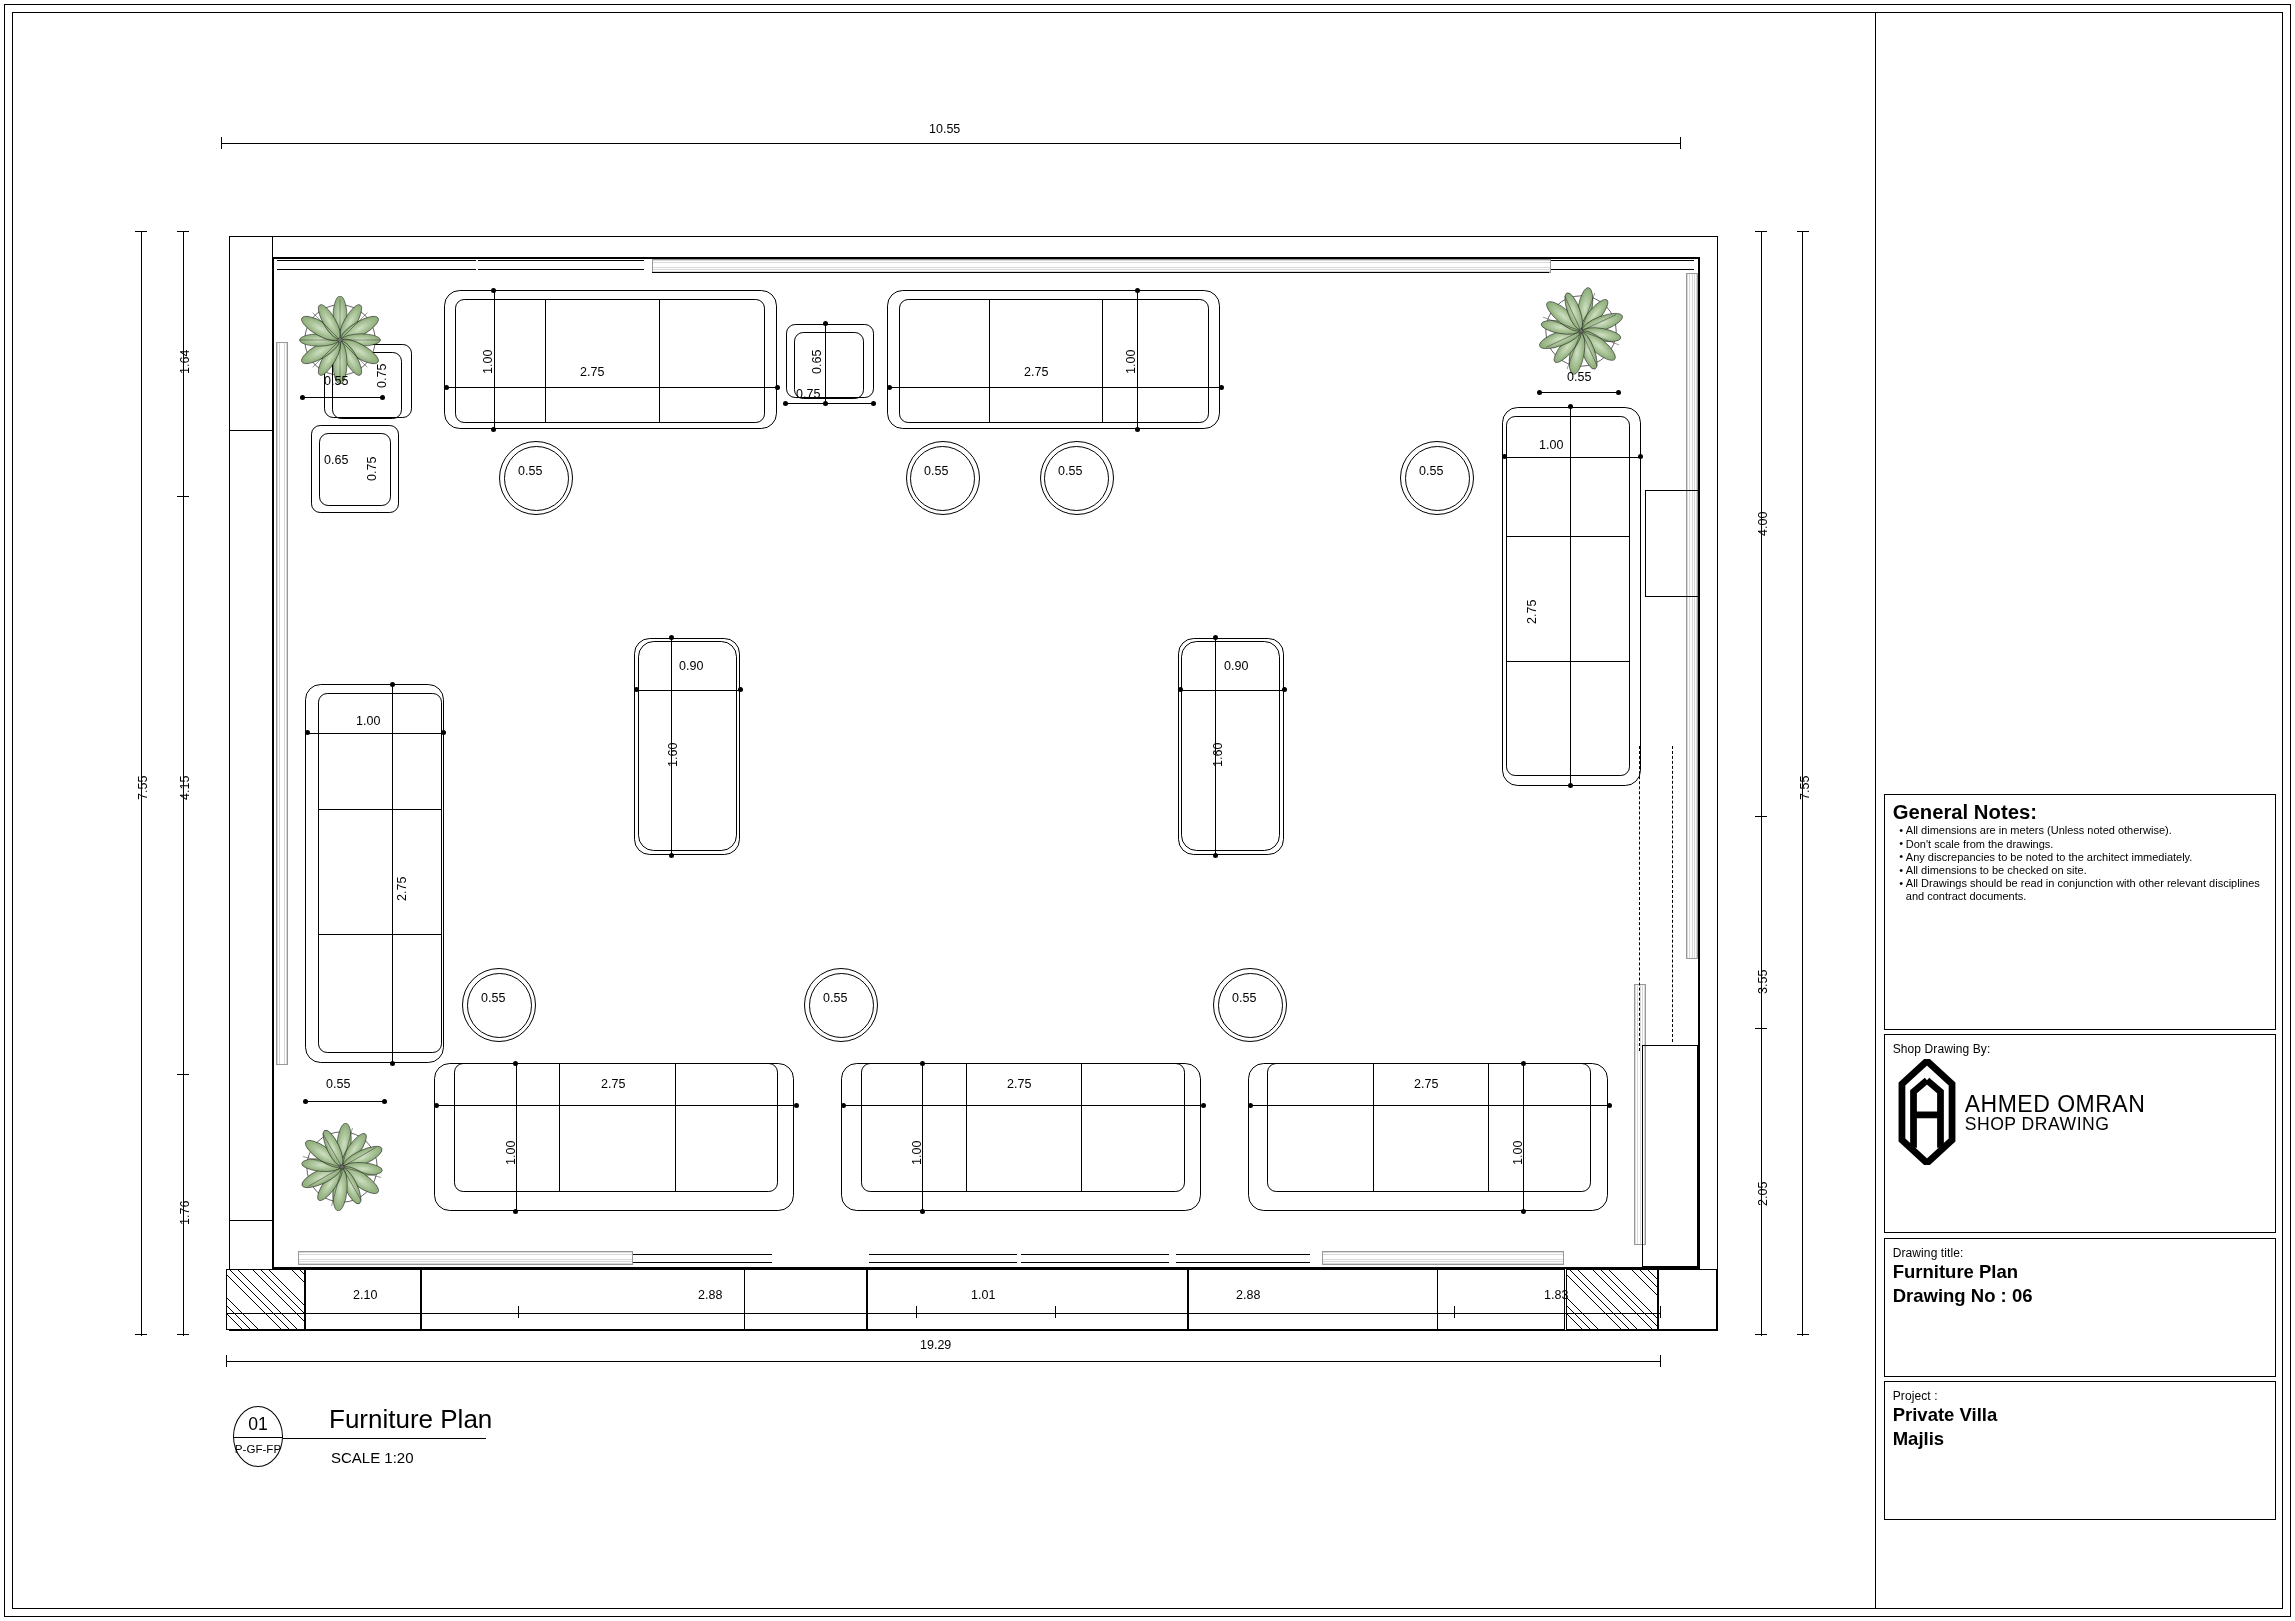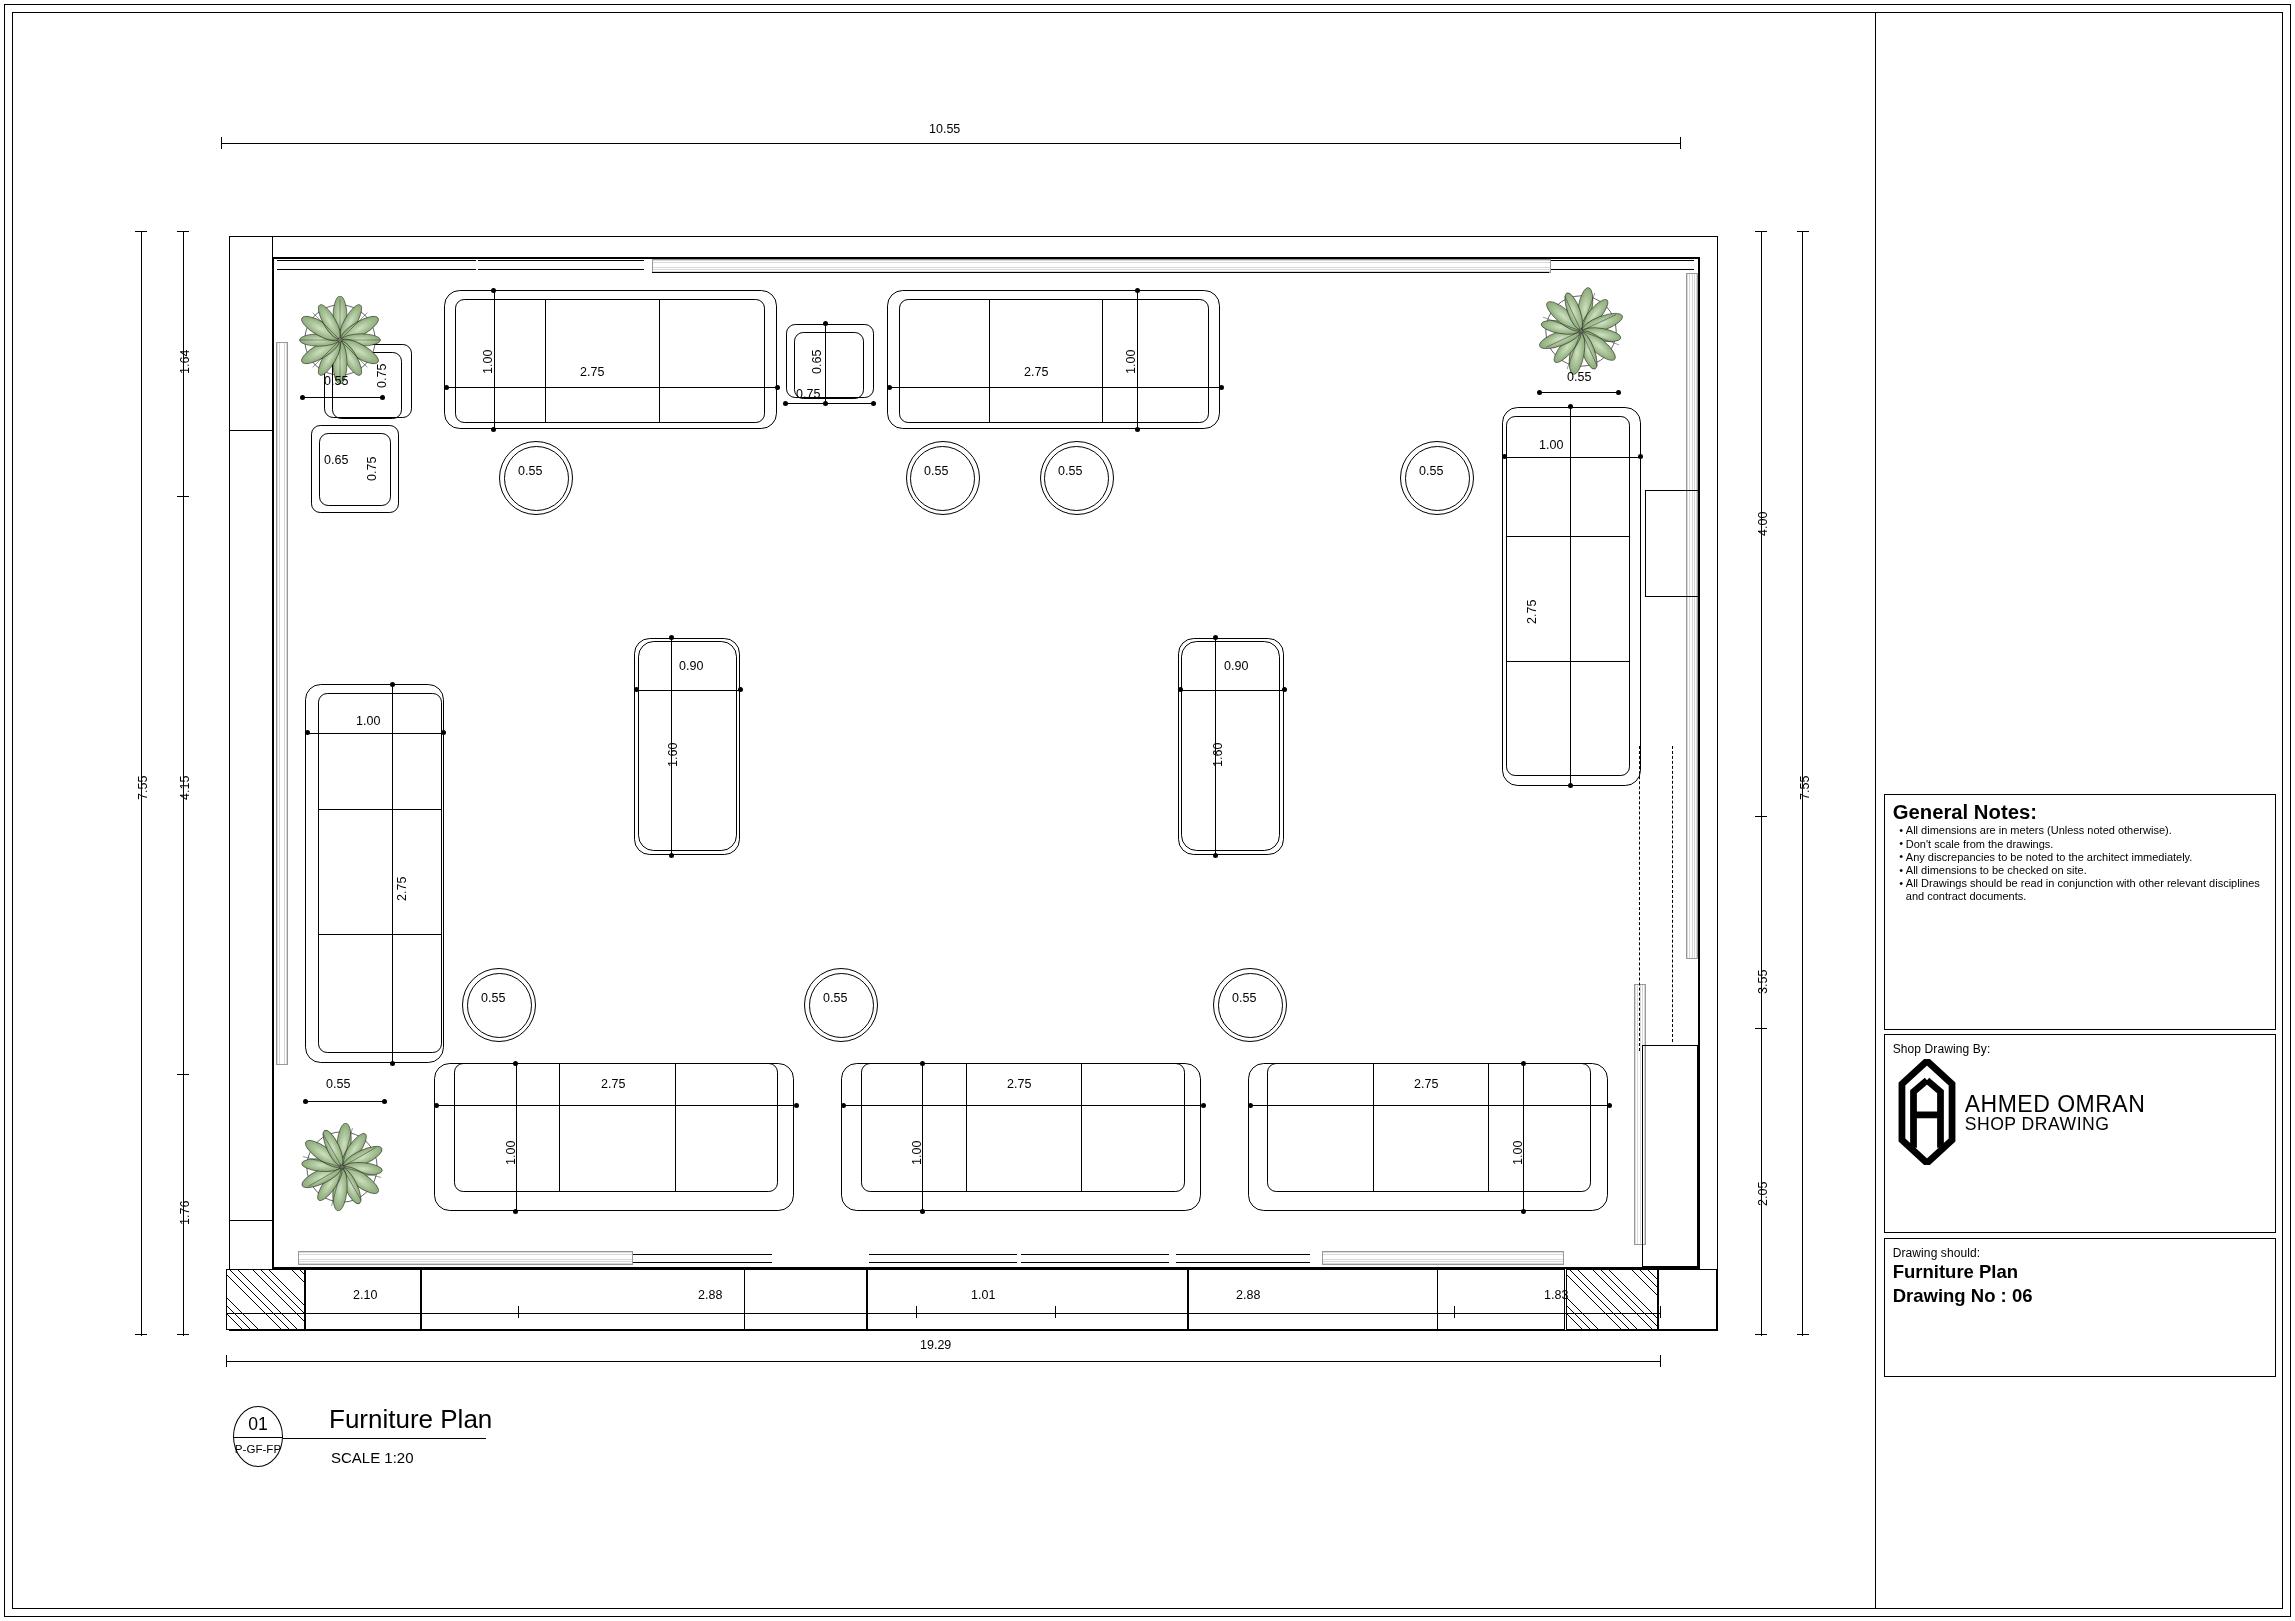--- a/index.html
+++ b/index.html
@@ -610,23 +610,28 @@
       <ul class="notes-ul">
         <li>All dimensions are in meters (Unless noted otherwise).</li>
         <li>Don't scale from the drawings.</li>
         <li>Any discrepancies to be noted to the architect immediately.</li>
         <li>All dimensions to be checked on site.</li>
         <li>All Drawings should be read in conjunction with other relevant disciplines and contract documents.</li>
       </ul>
     </div>
 
     <div class="tc-box" style="top:1225px;height:139px;">
-      <div class="tc-label">Drawing should:</div>
+      <div class="tc-label">Drawing title:</div>
       <div class="tc-val">Furniture Plan</div>
       <div class="tc-val">Drawing No : 06</div>
     </div>
 
+    <div class="tc-box" style="top:1368px;height:139px;">
+      <div class="tc-label">Project :</div>
+      <div class="tc-val">Private Villa</div>
+      <div class="tc-val">Majlis</div>
+    </div>
 
 
   </div>
 
 </div>
 
 
 </body></html>

